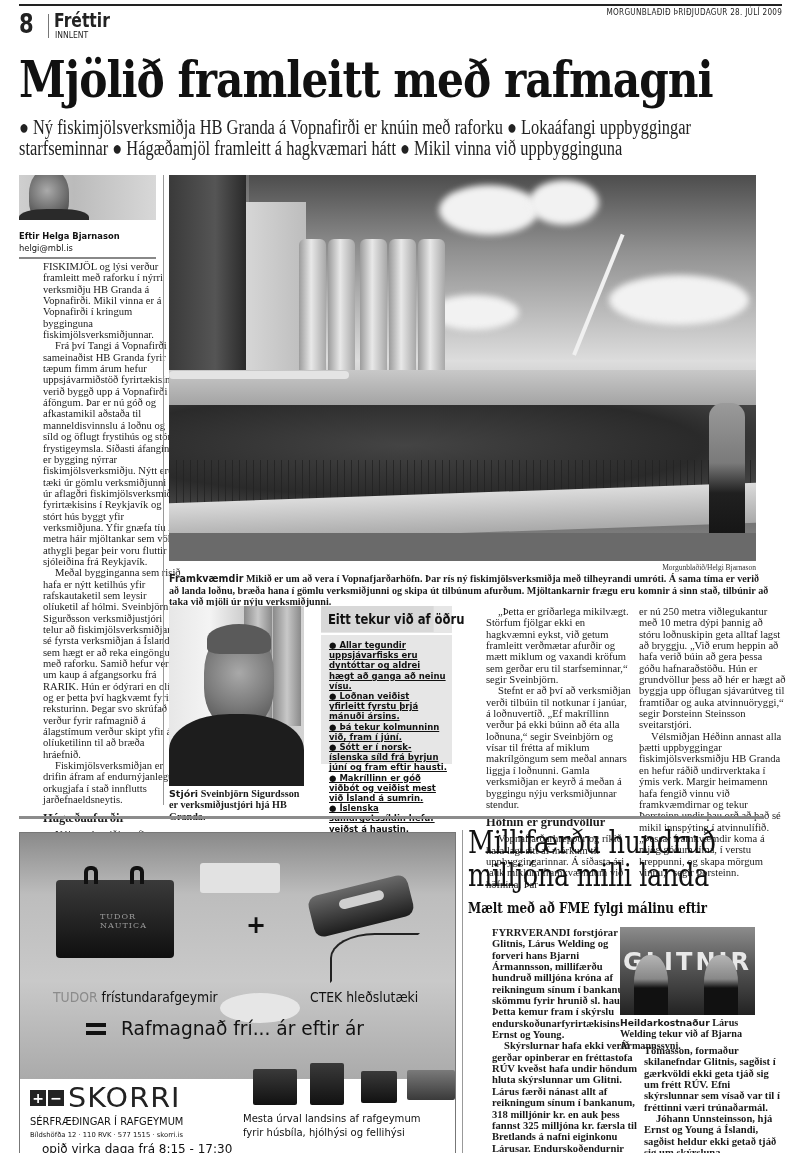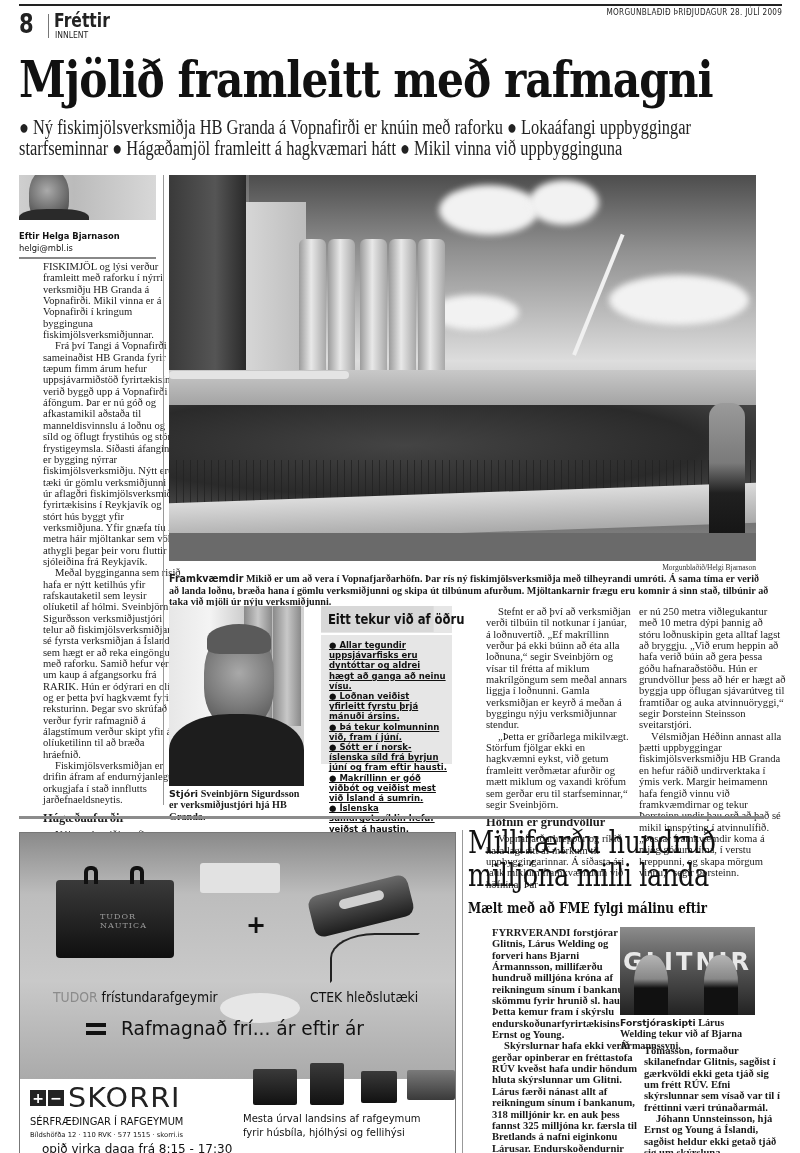--- a/index.html
+++ b/index.html
@@ -185,22 +185,22 @@
     <li>● Loðnan veiðist yfirleitt fyrstu þrjá mánuði ársins.</li>
     <li>● Þá tekur kolmunninn við, fram í júní.</li>
     <li>● Sótt er í norsk-íslenska síld frá byrjun júní og fram eftir hausti.</li>
     <li>● Makríllinn er góð viðbót og veiðist mest við Ísland á sumrin.</li>
     <li>● Íslenska sumargotssíldin hefur veiðst á haustin.</li>
     <li>● Þá eru bundnar vonir við nýja nytjategund, gulldeplu.</li>
   </ul>
 </div>
 
 <div class="col" style="left:462px; top:606px; width:145px;">
+  <p>„Þetta er gríðarlega mikilvægt. Störfum fjölgar ekki en hagkvæmni eykst, við getum framleitt verðmætar afurðir og mætt miklum og vaxandi kröfum sem gerðar eru til starfseminnar,“ segir Sveinbjörn.</p>
   <p>Stefnt er að því að verksmiðjan verði tilbúin til notkunar í janúar, á loðnuvertíð. „Ef makríllinn verður þá ekki búinn að éta alla loðnuna,“ segir Sveinbjörn og vísar til frétta af miklum makrílgöngum sem meðal annars liggja í loðnunni. Gamla verksmiðjan er keyrð á meðan á byggingu nýju verksmiðjunnar stendur.</p>
-  <p>„Þetta er gríðarlega mikilvægt. Störfum fjölgar ekki en hagkvæmni eykst, við getum framleitt verðmætar afurðir og mætt miklum og vaxandi kröfum sem gerðar eru til starfseminnar,“ segir Sveinbjörn.</p>
   <h4>Höfnin er grundvöllur</h4>
   <p>Vopnafjarðarhreppur og ríkið hafa lagt sitt af mörkum til uppbyggingarinnar. Á síðasta ári lauk miklum framkvæmdum við höfnina. Þar</p>
 </div>
 
 <div class="col" style="left:615px; top:606px; width:147px;">
   <p class="first">er nú 250 metra viðlegukantur með 10 metra dýpi þannig að stóru loðnuskipin geta alltaf lagst að bryggju. „Við erum heppin að hafa verið búin að gera þessa góðu hafnaraðstöðu. Hún er grundvöllur þess að hér er hægt að byggja upp öflugan sjávarútveg til framtíðar og auka atvinnuöryggi,“ segir Þorsteinn Steinsson sveitarstjóri.</p>
   <p>Vélsmiðjan Héðinn annast alla þætti uppbyggingar fiskimjölsverksmiðju HB Granda en hefur ráðið undirverktaka í ýmis verk. Margir heimamenn hafa fengið vinnu við framkvæmdirnar og tekur Þorsteinn undir þau orð að það sé mikil innspýting í atvinnulífið. „Þessar framkvæmdir koma á mjög góðum tíma, í verstu kreppunni, og skapa mörgum vinnu,“ segir Þorsteinn.</p>
 </div>
 
 <div class="rule-gray" style="left:19px; top:816px; width:745px; height:3px; background:#8c8c8c;"></div>
@@ -254,21 +254,21 @@
   <p>Skýrslurnar hafa ekki verið gerðar opinberar en fréttastofa RÚV kveðst hafa undir höndum hluta skýrslunnar um Glitni. Lárus færði nánast allt af reikningum sínum í bankanum, 318 milljónir kr. en auk þess fannst 325 milljóna kr. færsla til Bretlands á nafni eiginkonu Lárusar. Endurskoðendurnir mæla með að FME fylgi málinu eftir.</p>
 
 </div>
 
 <div class="art2-photo">
   <div class="glitnir">GLITNIR</div>
   <div class="man" style="left:14px;"></div>
   <div class="man" style="left:84px;"></div>
 </div>
 <div class="art2-caption">
-  <span class="kicker">Forstjóraskipti</span>
+  <span class="kicker">Heildarkostnaður</span>
   <span>Lárus Welding tekur við af Bjarna Ármannssyni.</span>
 </div>
 
 <div class="col" style="left:620px; top:1045px; width:140px; font-weight:bold;">
   <p class="first">Tómasson, formaður skilanefndar Glitnis, sagðist í gærkvöldi ekki geta tjáð sig um frétt RÚV. Efni skýrslunnar sem vísað var til í fréttinni væri trúnaðarmál.</p>
   <p>Jóhann Unnsteinsson, hjá Ernst og Young á Íslandi, sagðist heldur ekki getað tjáð sig um skýrsluna.</p>
 
 </div>
 
 </body></html>

